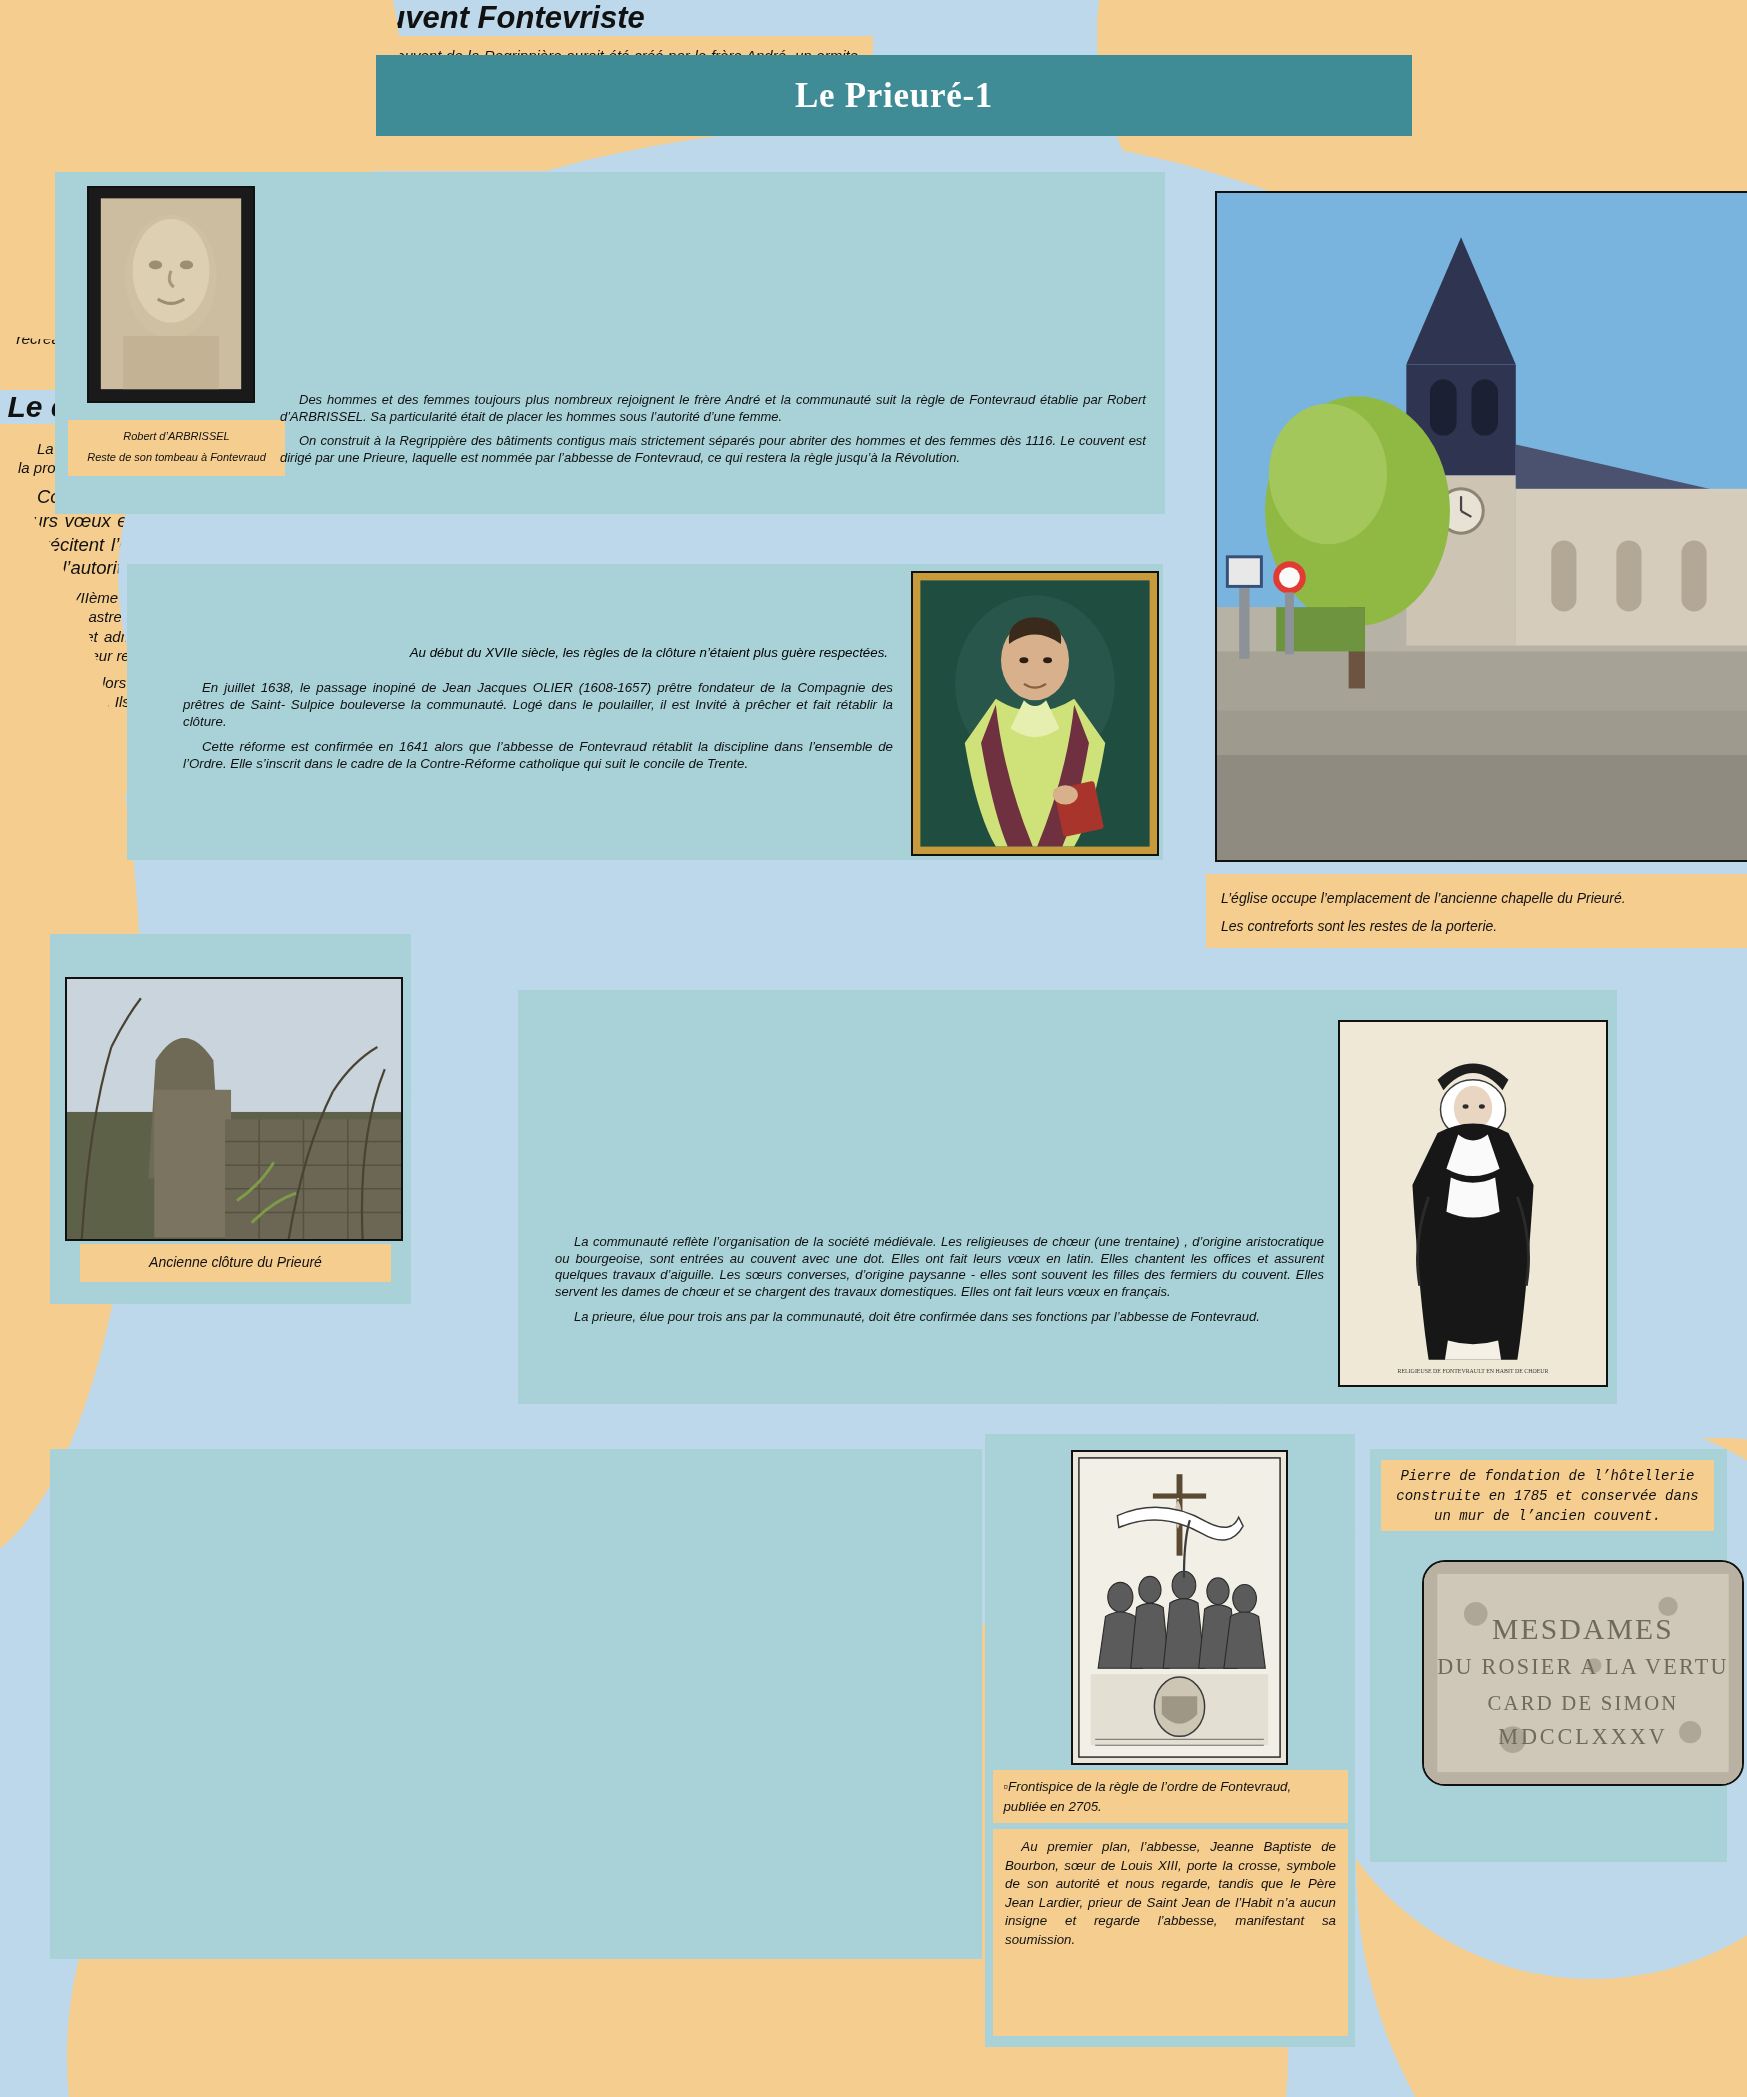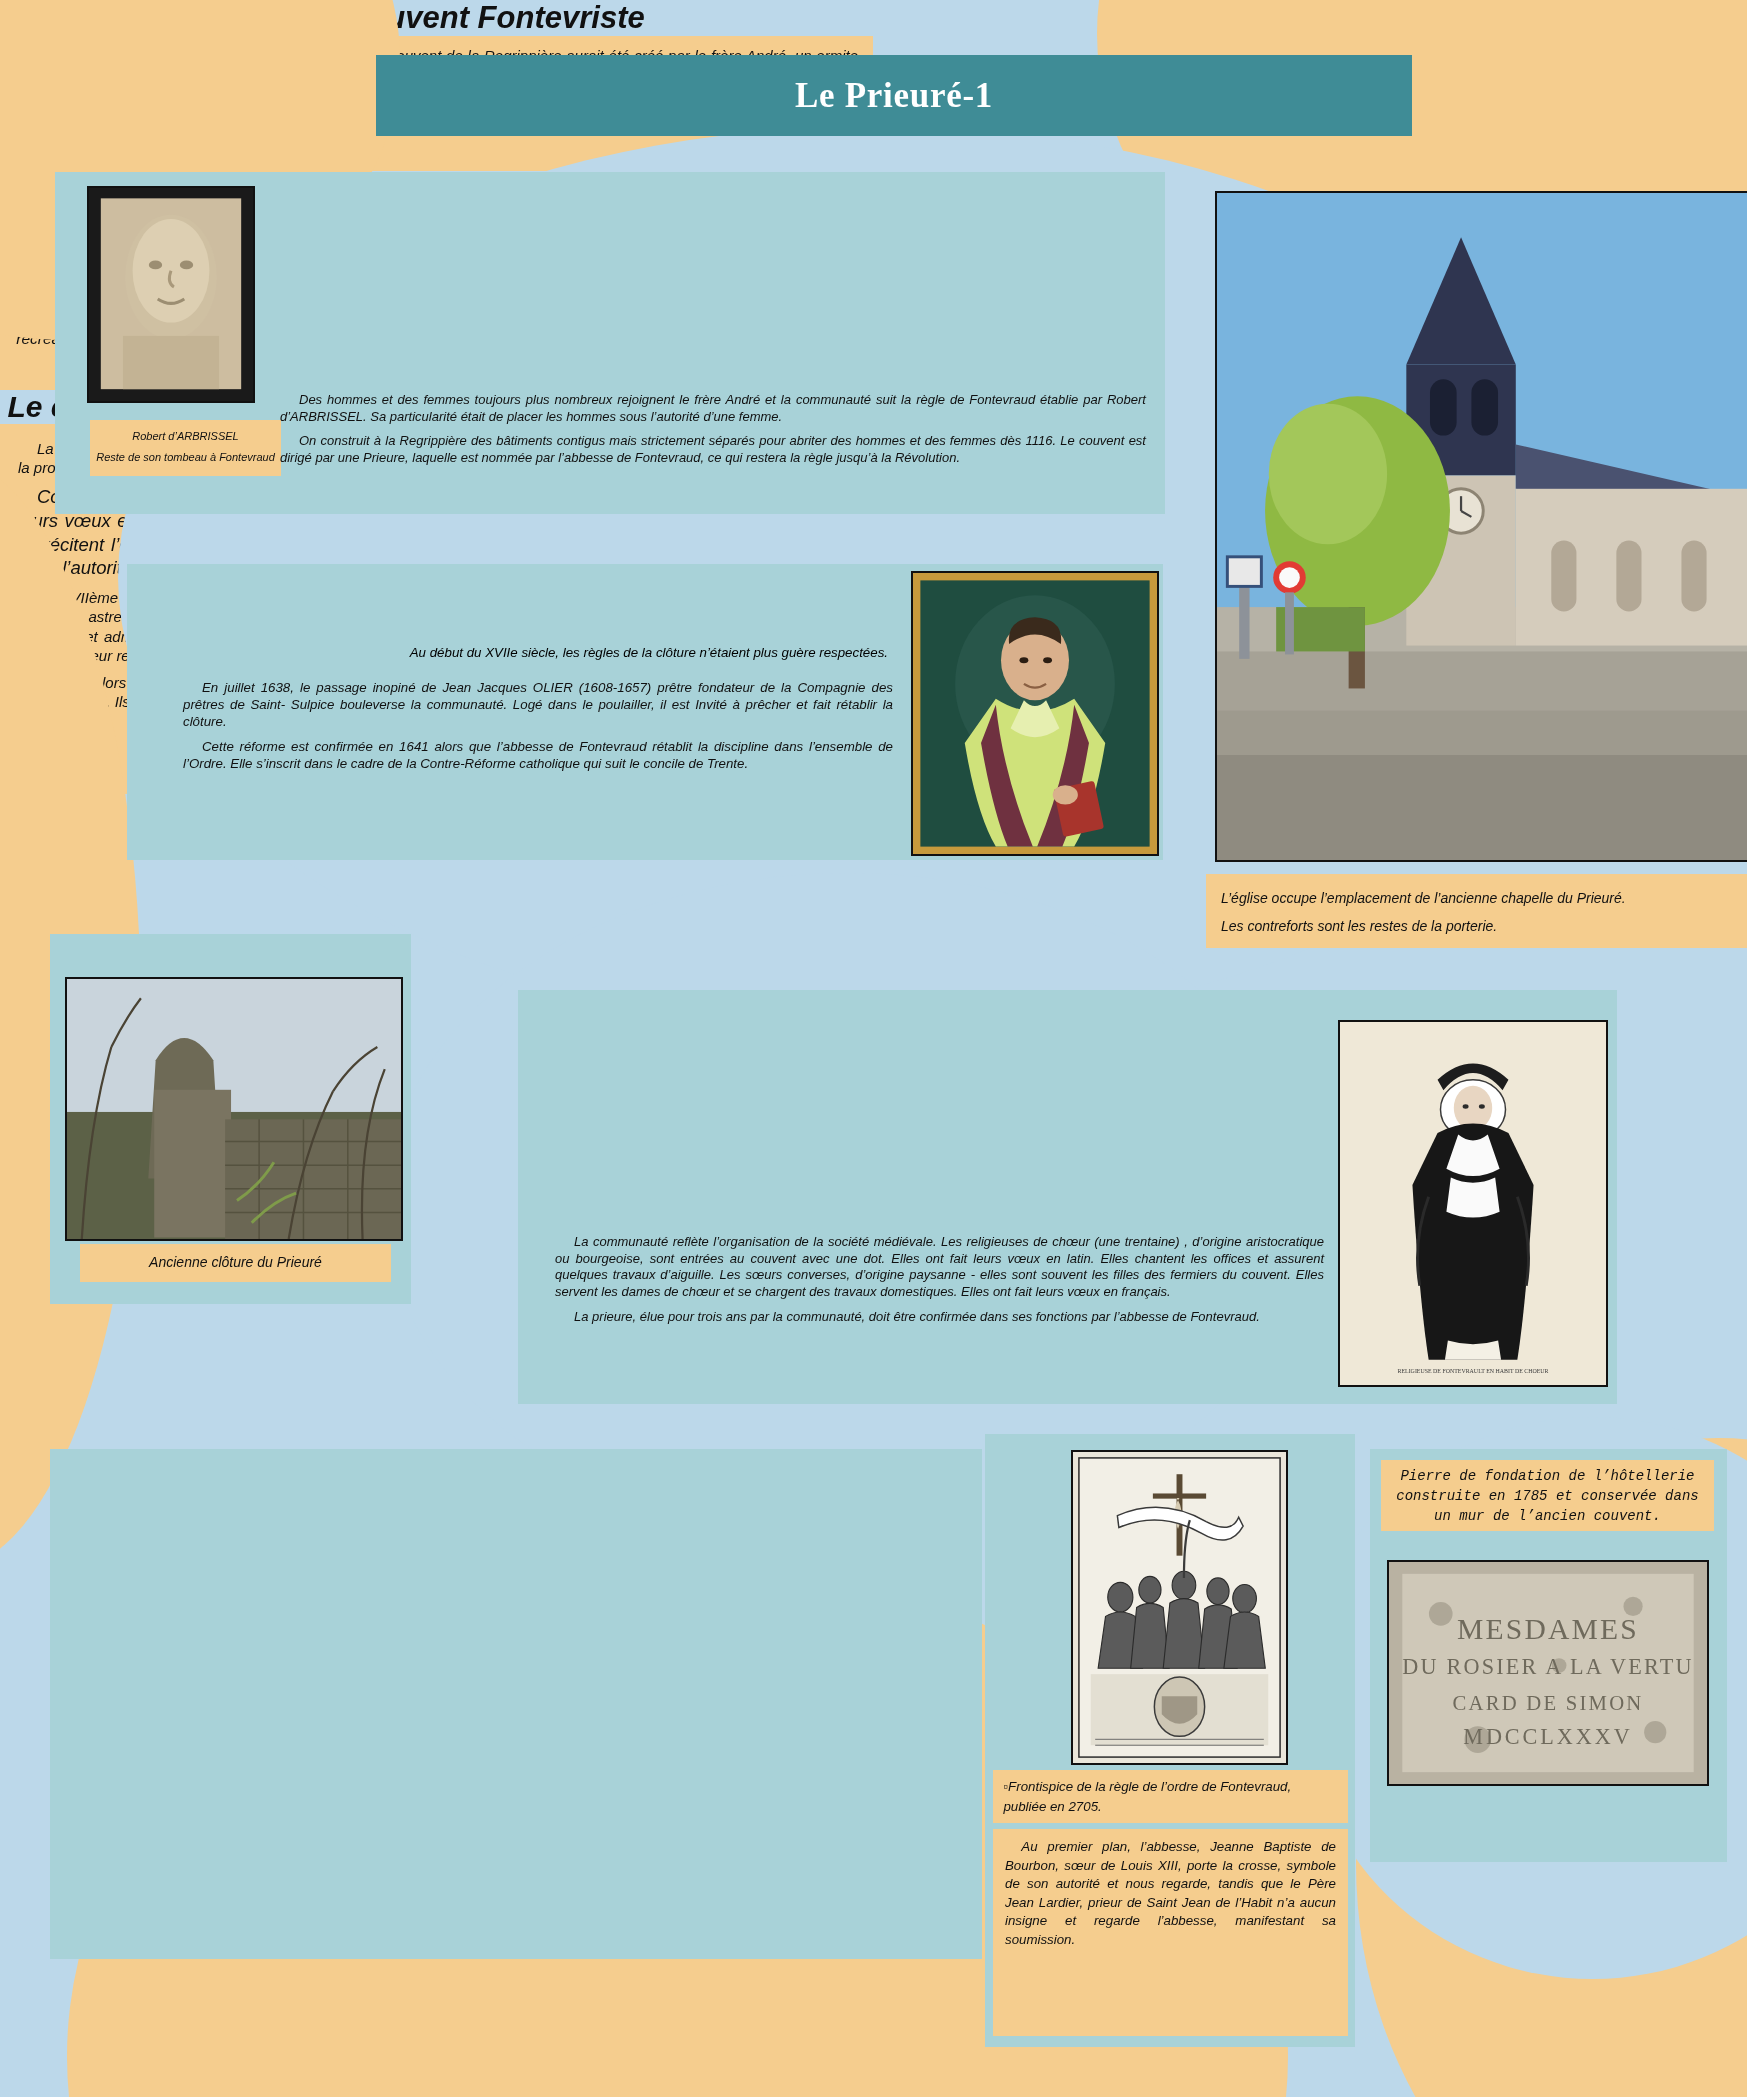--- a/index.html
+++ b/index.html
@@ -115,21 +115,21 @@
     line-height: 1.28;
   }
   .body-text p { margin: 0 0 8.1px 0; text-indent: 19px; }
   .body-text p:last-child { margin-bottom: 0; }
 
   
   #sec1-panel { left: 55px; top: 172px; width: 1110px; height: 342px; }
   #sec1-title { left: 222px; top: 179px; width: 814px; font-size: 31px; }
   #sec1-photo { left: 87px; top: 186px; width: 164px; height: 213px; background: #b9aa8e; }
   #sec1-photo-cap {
-    left: 90px; top: 420px; width: 191px; height: 56px;
+    left: 68px; top: 420px; width: 217px; height: 56px;
     font-size: 11px; padding-top: 6px; box-sizing: border-box; line-height: 1.9;
   }
   #sec1-textbox-top {
     left: 274px; top: 228px; width: 873px; height: 135px;
     background: #f5cd8e; padding: 10.4px 15px; box-sizing: border-box; font-size: 15px;
   }
   #sec1-text-rest {
     position: absolute; left: 280px; top: 392px; width: 866px; font-size: 13px;
   }
 
@@ -189,21 +189,21 @@
     font-size: 13.3px; text-align: justify; padding: 9px 12px; box-sizing: border-box; line-height: 1.4;
   }
   #sec6-cap2 p { text-indent: 16.3px; margin: 0 0 4.4px 0; }
 
   
   #sec7-panel { left: 1370px; top: 1449px; width: 357px; height: 413px; }
   #sec7-cap {
     left: 1381px; top: 1460px; width: 333px; height: 71px;
     font-size: 14px; text-align: center; padding: 7.4px 10.4px; box-sizing: border-box; line-height: 1.42; font-family: Liberation Mono, monospace;
   }
-  #sec7-photo { left: 1387px; top: 1560px; width: 318px; height: 222px; background: #d8d2c4; }
+  #sec7-photo { left: 1422px; top: 1560px; width: 318px; height: 222px; background: #d8d2c4; border-radius: 23px; }
 </style>
 </head>
 <body>
 
 <div class="bg-layer">
   <div class="blob blob-tl"></div>
   <div class="blob blob-tr"></div>
   <div class="blob blob-left"></div>
   <div class="blob blob-bottom"></div>
   <div class="blob blob-right-bottom"></div>

